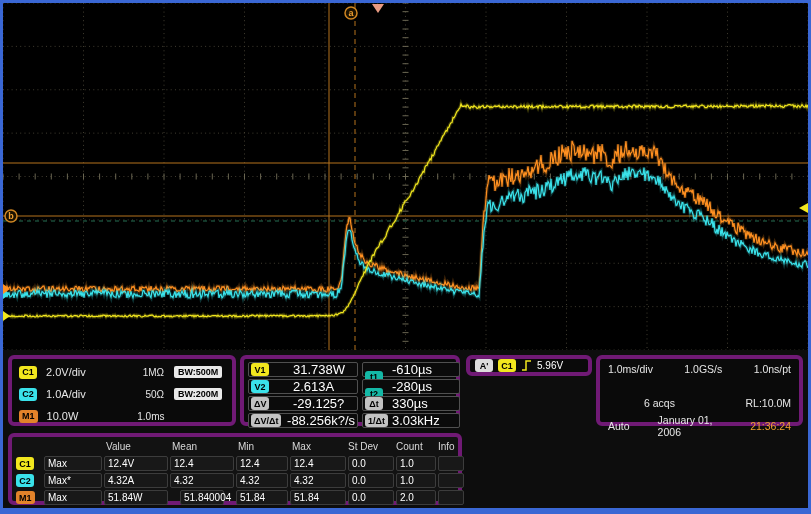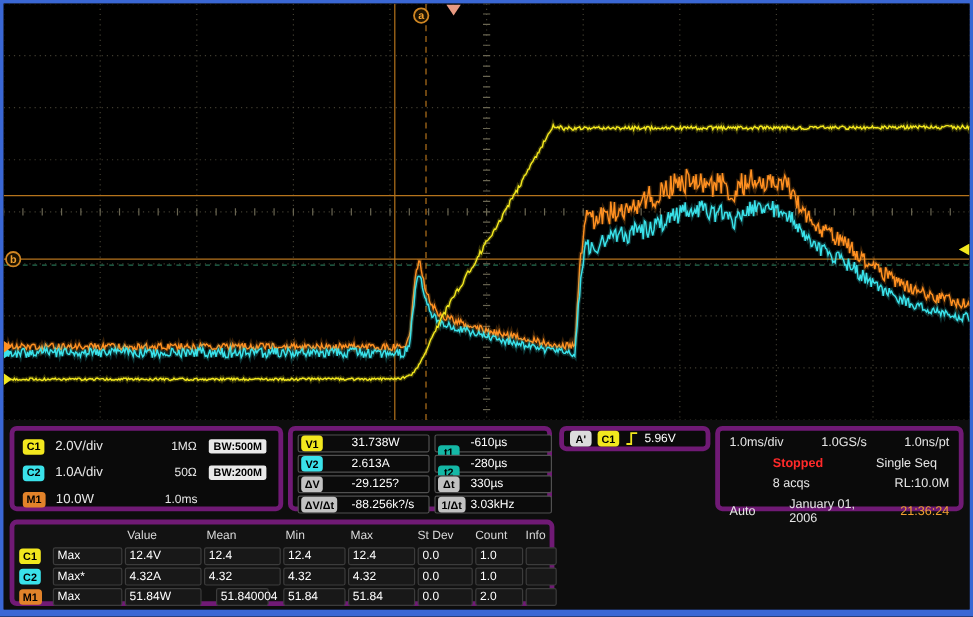--- a/index.html
+++ b/index.html
@@ -14,21 +14,21 @@
   .b-c1{background:#f2e71e;} .b-c2{background:#3ae2ea;} .b-m1{background:#e2832a;}
   .b-t{background:#14b8a6;margin-top:15px;} .b-gray{background:#c2c2c2;} .b-a{background:#dcdcdc;}
   .pill{background:#e9e9e9;color:#000;font-size:9px;font-weight:bold;border-radius:2px;
         padding:0 4px;height:12px;display:inline-flex;align-items:center;margin-left:10px;}
   .ch-row{position:absolute;left:7px;right:6px;height:16px;display:flex;align-items:center;}
   .ch-scale{font-size:11px;margin-left:9px;width:72px;}
   .ch-imp{font-size:10px;width:46px;text-align:right;}
   .ro-cell{position:absolute;height:15px;border:1px solid #505050;background:#0b0b0b;border-radius:2px;
            display:flex;align-items:center;padding:0 2px;box-sizing:border-box;}
   .ro-bw{width:42px;display:flex;} .ro-bw2{width:27px;display:flex;}
-  .ro-val{font-size:10px;color:#fff;white-space:nowrap;}
+  .ro-val{font-size:13px;color:#fff;white-space:nowrap;}
   .trigrow{display:flex;align-items:center;gap:5px;padding:2px 5px;}
   .aq-row{position:absolute;left:8px;right:8px;font-size:10.5px;display:flex;align-items:center;gap:28px;}
   .stopped{color:#ff2a2a;font-weight:bold;}
   .timetxt{color:#f0a030;font-weight:normal;}
   .t-head{position:absolute;top:4px;font-size:10px;color:#d8d8d8;}
   .t-row{position:absolute;left:4px;right:4px;height:15px;}
   .t-cell{position:absolute;height:15px;background:#181818;border:1px solid #3c3c3c;border-radius:2px;
           font-size:10px;color:#fff;display:flex;align-items:center;padding:0 3px;box-sizing:border-box;white-space:nowrap;}
   .t-badge{position:absolute;left:0;top:1px;}
 </style>
@@ -254,26 +254,22 @@
       </svg>
       <span style="font-size:10px;color:#fff;">5.96V</span>
     </div>
 
     <div class="box" style="left:593px;top:5px;width:207px;height:71px;">
       <div class="aq-row" style="top:4px;justify-content:space-between;">
         <span>1.0ms/div</span>
         <span>1.0GS/s</span>
         <span>1.0ns/pt</span>
       </div>
-      <div class="aq-row" style="top:21px;">
-        <span class="stopped" style="margin-left:36px;">Stopped</span>
-        <span style="margin-left:16px;">Single Seq</span>
-      </div>
       <div class="aq-row" style="top:38px;justify-content:space-between;">
-        <span style="margin-left:36px;">8 acqs</span>
+        <span style="margin-left:36px;">6 acqs</span>
         <span>RL:10.0M</span>
       </div>
       <div class="aq-row" style="top:55px;justify-content:space-between;">
         <span>Auto</span>
         <span>January 01, 2006</span>
         <span class="timetxt">21:36:24</span>
       </div>
     </div>
 
     <div class="box" style="left:5px;top:83px;width:454px;height:72px;background:#121212;">

